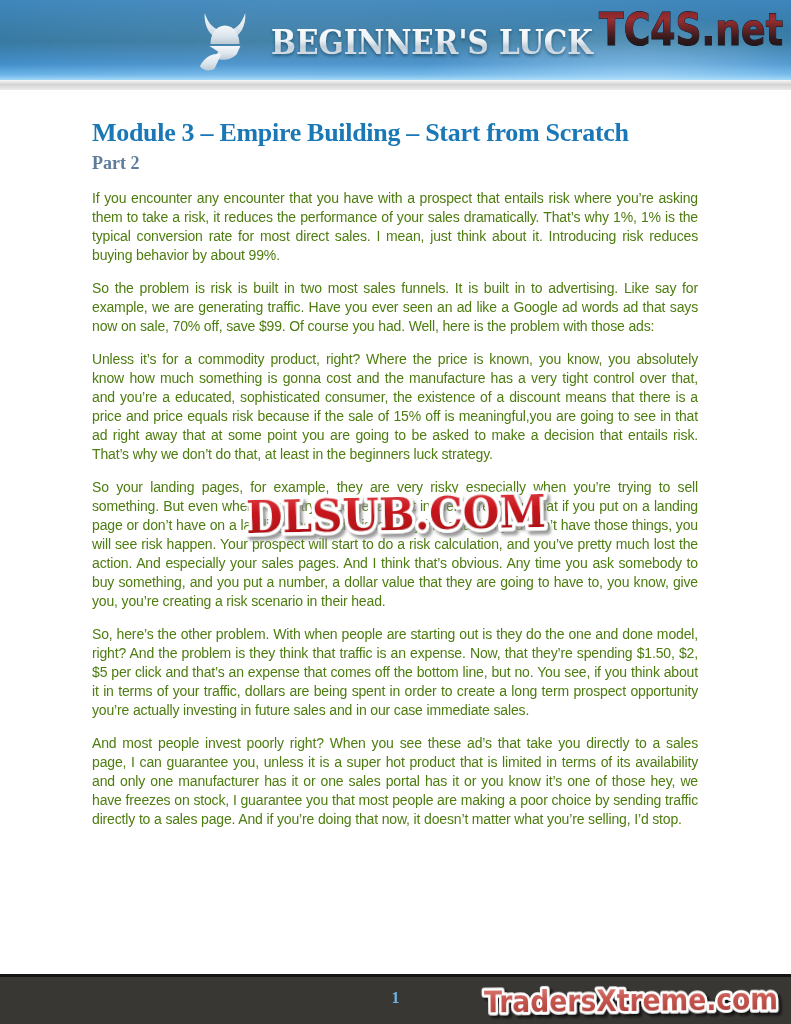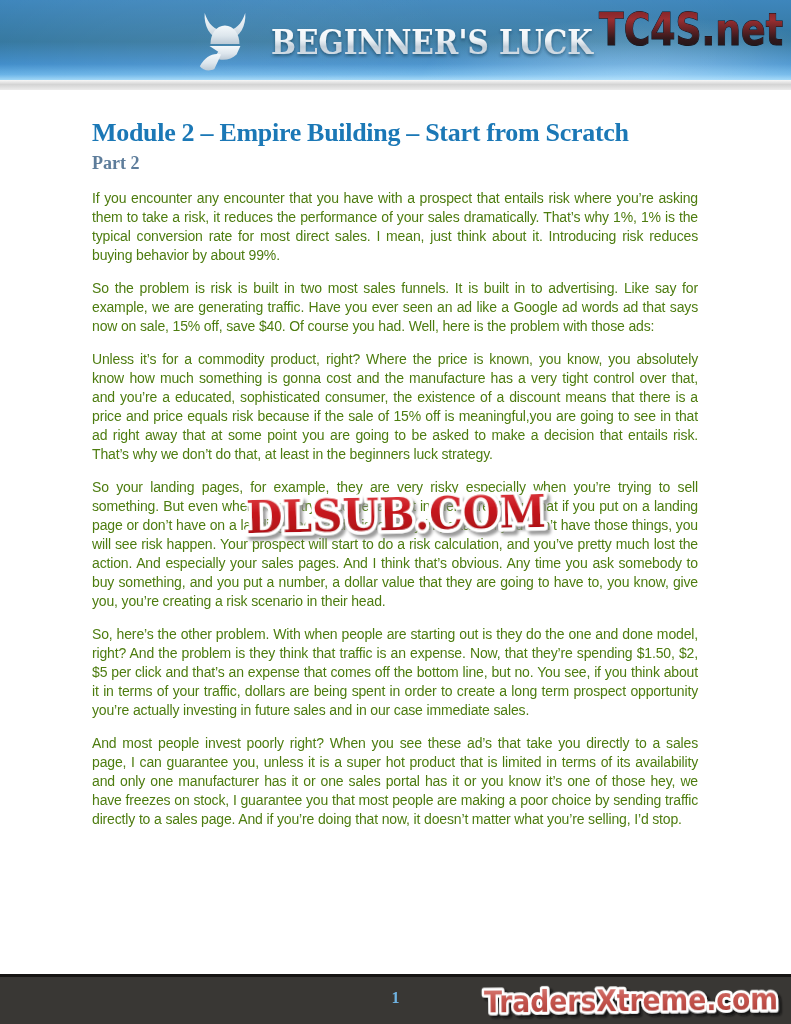--- a/index.html
+++ b/index.html
@@ -160,25 +160,25 @@
           <stop offset="0.68" stop-color="#33191c"></stop>
           <stop offset="1" stop-color="#121419"></stop>
         </linearGradient>
       </defs>
       <text x="96" y="43" text-anchor="middle" font-family="DejaVu Sans, sans-serif" font-size="44" font-weight="bold" textLength="184" lengthAdjust="spacingAndGlyphs" fill="url(#tcgrad)" stroke="#10141c" stroke-width="1" paint-order="stroke">TC4S.net</text>
     </svg>
   </div>
   <div class="header-strip"></div>
 
   <div class="content">
-    <h1 class="doc-title">Module 2 – Empire Building – Start from Scratch</h1>
+    <h1 class="doc-title">Module 3 – Empire Building – Start from Scratch</h1>
     <h2 class="doc-subtitle">Part 2</h2>
 
     <p>If you encounter any encounter that you have with a prospect that entails risk where you’re asking them to take a risk, it reduces the performance of your sales dramatically. That’s why 1%, 1% is the typical conversion rate for most direct sales. I mean, just think about it. Introducing risk reduces buying behavior by about 99%.</p>
-    <p>So the problem is risk is built in two most sales funnels. It is built in to advertising. Like say for example, we are generating traffic. Have you ever seen an ad like a Google ad words ad that says now on sale, 15% off, save $40. Of course you had. Well, here is the problem with those ads:</p>
+    <p>So the problem is risk is built in two most sales funnels. It is built in to advertising. Like say for example, we are generating traffic. Have you ever seen an ad like a Google ad words ad that says now on sale, 70% off, save $99. Of course you had. Well, here is the problem with those ads:</p>
     <p>Unless it’s for a commodity product, right? Where the price is known, you know, you absolutely know how much something is gonna cost and the manufacture has a very tight control over that, and you’re a educated, sophisticated consumer, the existence of a discount means that there is a price and price equals risk because if the sale of 15% off is meaningful,you are going to see in that ad right away that at some point you are going to be asked to make a decision that entails risk. That’s why we don’t do that, at least in the beginners luck strategy.</p>
     <p>So your landing pages, for example, they are very risky especially when you’re trying to sell something. But even when you’re trying to get an opt in there are things that if you put on a landing page or don’t have on a landing page and this is really important. If you don’t have those things, you will see risk happen. Your prospect will start to do a risk calculation, and you’ve pretty much lost the action. And especially your sales pages. And I think that’s obvious. Any time you ask somebody to buy something, and you put a number, a dollar value that they are going to have to, you know, give you, you’re creating a risk scenario in their head.</p>
     <p>So, here’s the other problem. With when people are starting out is they do the one and done model, right? And the problem is they think that traffic is an expense. Now, that they’re spending $1.50, $2, $5 per click and that’s an expense that comes off the bottom line, but no. You see, if you think about it in terms of your traffic, dollars are being spent in order to create a long term prospect opportunity you’re actually investing in future sales and in our case immediate sales.</p>
     <p>And most people invest poorly right? When you see these ad’s that take you directly to a sales page, I can guarantee you, unless it is a super hot product that is limited in terms of its availability and only one manufacturer has it or one sales portal has it or you know it’s one of those hey, we have freezes on stock, I guarantee you that most people are making a poor choice by sending traffic directly to a sales page. And if you’re doing that now, it doesn’t matter what you’re selling, I’d stop.</p>
   </div>
 
   <svg class="dlsub" width="350" height="70" viewBox="0 0 350 70">
     <defs>
       <linearGradient id="dlgrad" x1="0" y1="0" x2="0" y2="1">
         <stop offset="0" stop-color="#e4454b"></stop>

